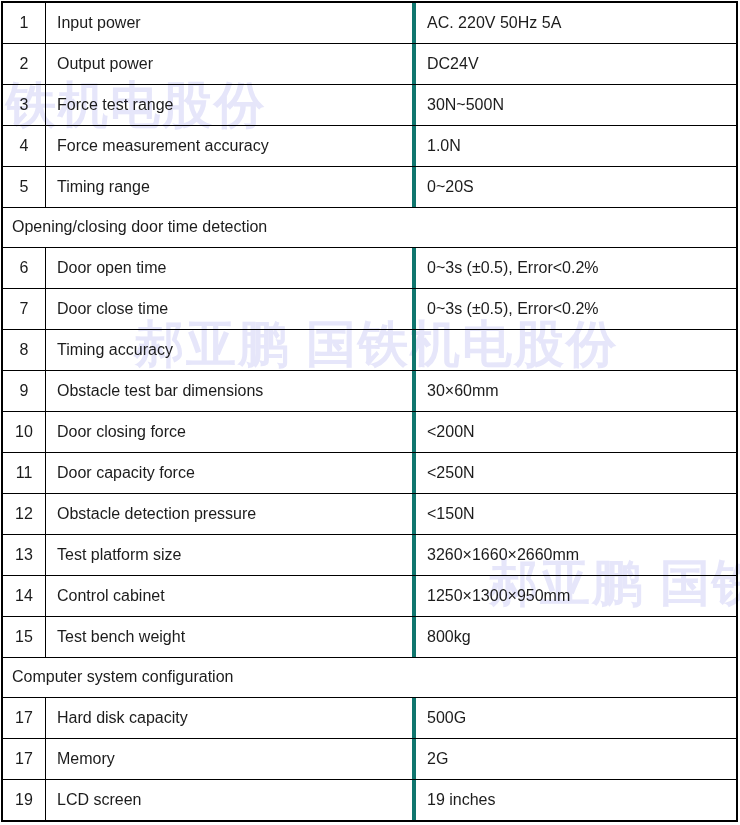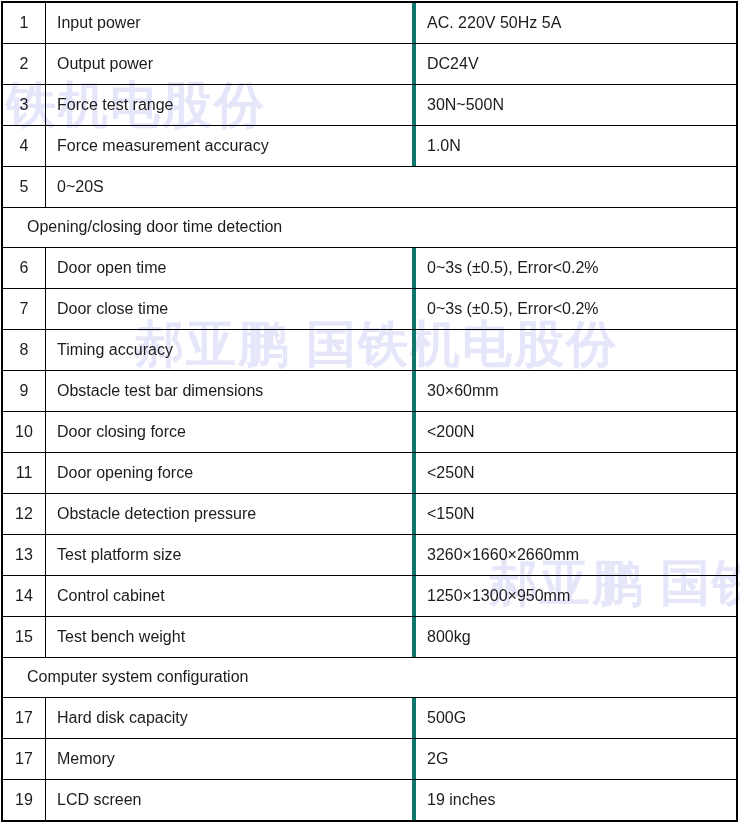--- a/index.html
+++ b/index.html
@@ -71,21 +71,21 @@
     flex: none;
     padding-left: 11px;
     border-right: 4px solid #0f766e;
   }
   .cell.value {
     flex: 1 1 auto;
     padding-left: 11px;
   }
   .cell.section-label {
     flex: 1 1 auto;
-    padding-left: 24px;
+    padding-left: 9px;
   }
 </style>
 </head>
 <body>
 
 <div class="watermark wm-1" style="color: rgb(230, 230, 250);">郝亚鹏 国铁机电股份</div>
 <div class="watermark wm-2" style="color: rgb(230, 230, 250);">郝亚鹏 国铁机电股份</div>
 <div class="watermark wm-3" style="color: rgb(230, 230, 250);">郝亚鹏 国铁机电股份</div>
 
 <div class="spec-table" id="spec-table">
@@ -108,20 +108,21 @@
   </div>
 
   <div class="row item-row">
     <div class="cell num">4</div>
     <div class="cell label">Force measurement accuracy</div>
     <div class="cell value">1.0N</div>
   </div>
 
   <div class="row item-row">
     <div class="cell num">5</div>
+    <div class="cell label">Timing range</div>
     <div class="cell value">0~20S</div>
   </div>
 
   <div class="row section-row">
     <div class="cell section-label">Opening/closing door time detection</div>
   </div>
 
   <div class="row item-row">
     <div class="cell num">6</div>
     <div class="cell label">Door open time</div>
@@ -146,21 +147,21 @@
   </div>
 
   <div class="row item-row">
     <div class="cell num">10</div>
     <div class="cell label">Door closing force</div>
     <div class="cell value">&lt;200N</div>
   </div>
 
   <div class="row item-row">
     <div class="cell num">11</div>
-    <div class="cell label">Door opening force</div>
+    <div class="cell label">Door capacity force</div>
     <div class="cell value">&lt;250N</div>
   </div>
 
   <div class="row item-row">
     <div class="cell num">12</div>
     <div class="cell label">Obstacle detection pressure</div>
     <div class="cell value">&lt;150N</div>
   </div>
 
   <div class="row item-row">

